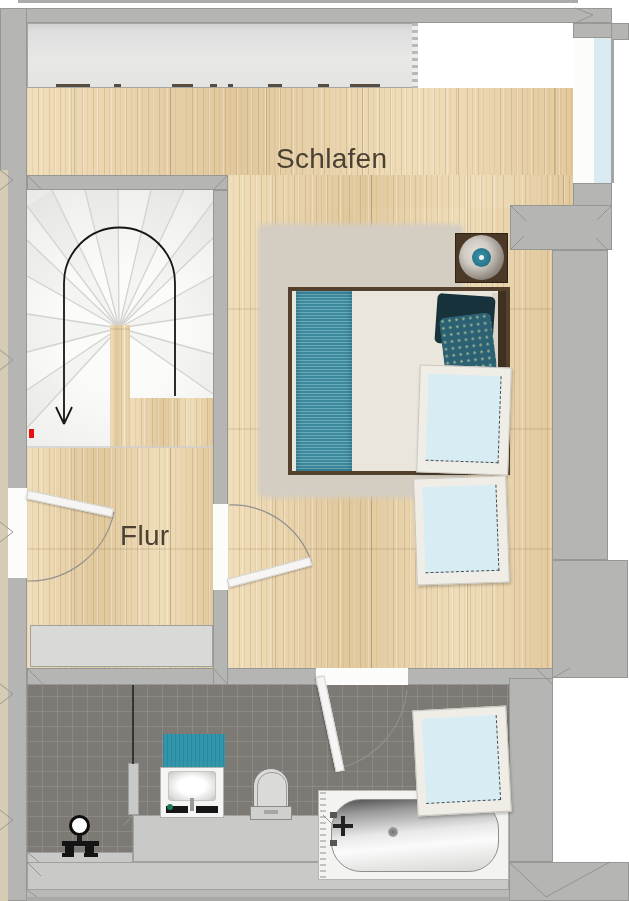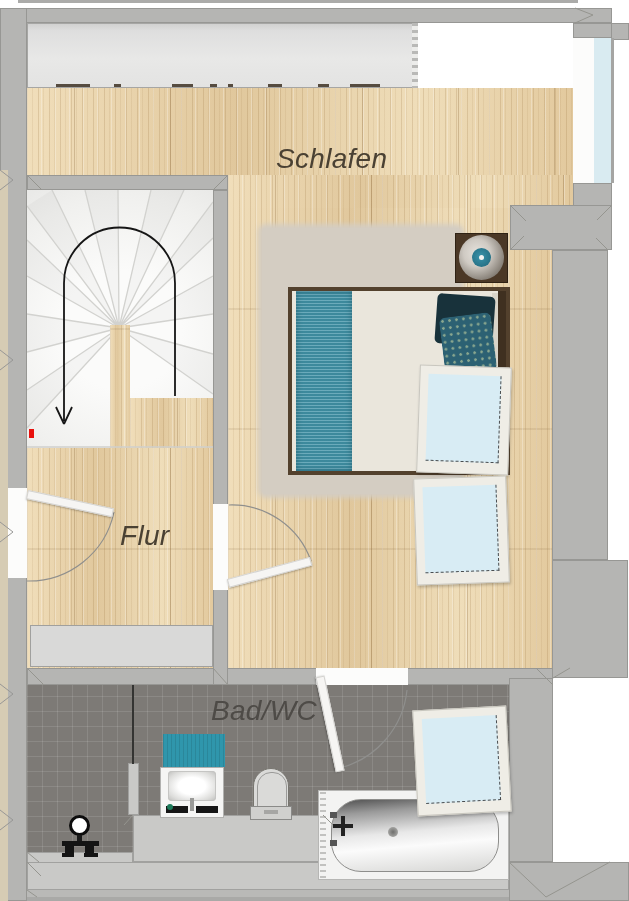--- a/index.html
+++ b/index.html
@@ -13,21 +13,21 @@
     repeating-linear-gradient(90deg, rgba(146,107,56,.20) 0 1px, transparent 1px 5px, rgba(146,107,56,.10) 5px 6px, transparent 6px 11px),
     repeating-linear-gradient(90deg, transparent 0 47px, rgba(130,95,50,.28) 47px 48px, transparent 48px 96px),
     repeating-linear-gradient(0deg, transparent 0 118px, rgba(120,90,50,.12) 118px 120px),
     linear-gradient(90deg, rgba(255,242,214,.40), rgba(190,150,95,.16) 38%, rgba(255,246,220,.34) 72%, rgba(205,165,110,.18));}
   .tile{background-color:#7d7a76;background-image:
     repeating-linear-gradient(0deg, rgba(255,255,255,.11) 0 1px, transparent 1px 15px),
     repeating-linear-gradient(90deg, rgba(255,255,255,.11) 0 1px, transparent 1px 15px);}
   .stairfloor{background:radial-gradient(circle at 95px 140px,#fbfbfa 0 35%,#f0f0ee 80%,#e9e9e7 100%);}
   .niche{background:#fcfcfb;}
   .leaf{background:#f6f5f3;border:1px solid #d4d3d0;box-shadow:0 1px 2px rgba(0,0,0,.28);box-sizing:border-box;}
-  .label{color:#4a4133;font-size:28px;letter-spacing:.3px;white-space:nowrap;font-style:italic;}
+  .label{color:#4a4133;font-size:28px;letter-spacing:.3px;white-space:nowrap;}
   .vx{background:#efede6;border:1px solid #c8c6be;box-shadow:1px 2px 3px rgba(0,0,0,.22);box-sizing:border-box;}
   .vx .glass{position:absolute;left:8px;top:8px;right:9px;bottom:11px;background:#d8ecf4;
      border-right:1px dashed #4a4d4f;border-bottom:1px dashed #4a4d4f;}
   svg{display:block;}
 </style>
 </head>
 <body>
 
 <div class="plan">
 
@@ -186,15 +186,14 @@
 
     <path d="M27,447 L213,447" stroke="#cfcfcc" stroke-width="1.5"></path>
   </svg>
 
   <div class="abs leaf" style="left:27px;top:490px;width:88px;height:9px;transform-origin:0 50%;transform:rotate(12deg)"></div>
   <div class="abs leaf" style="left:228px;top:579px;width:86px;height:9px;transform-origin:0 50%;transform:rotate(-15deg)"></div>
   <div class="abs leaf" style="left:320px;top:672px;width:97px;height:9px;transform-origin:0 50%;transform:rotate(78deg)"></div>
 
   <div class="abs label" style="left:276px;top:143px">Schlafen</div>
   <div class="abs label" style="left:120px;top:520px">Flur</div>
-  <div class="abs label" style="left:211px;top:695px;color:#4e4b47">Bad/WC</div>
 
 </div>
 
 </body></html>

